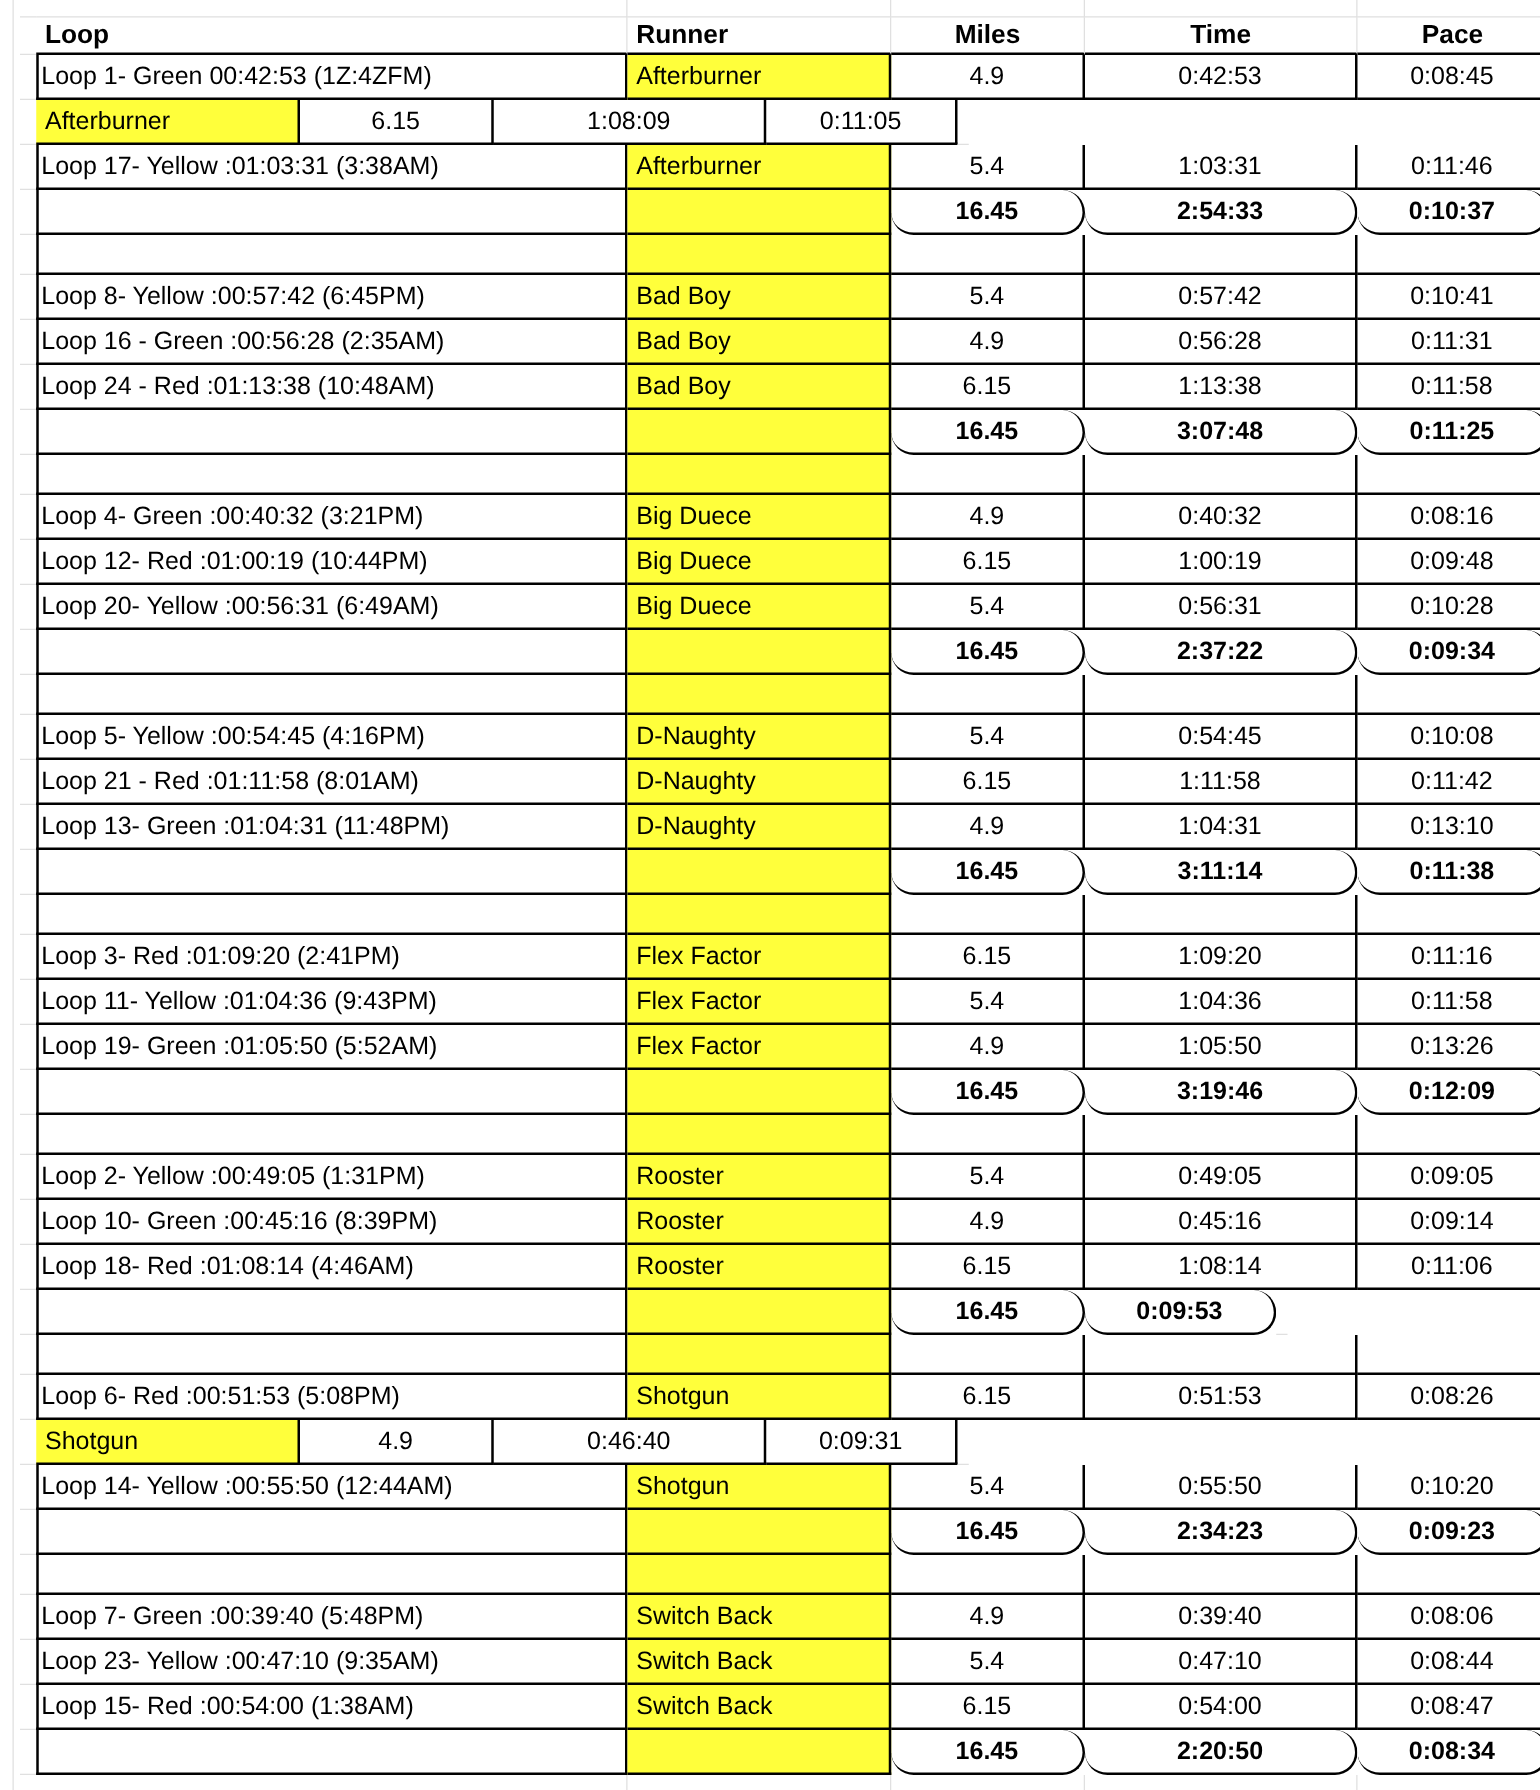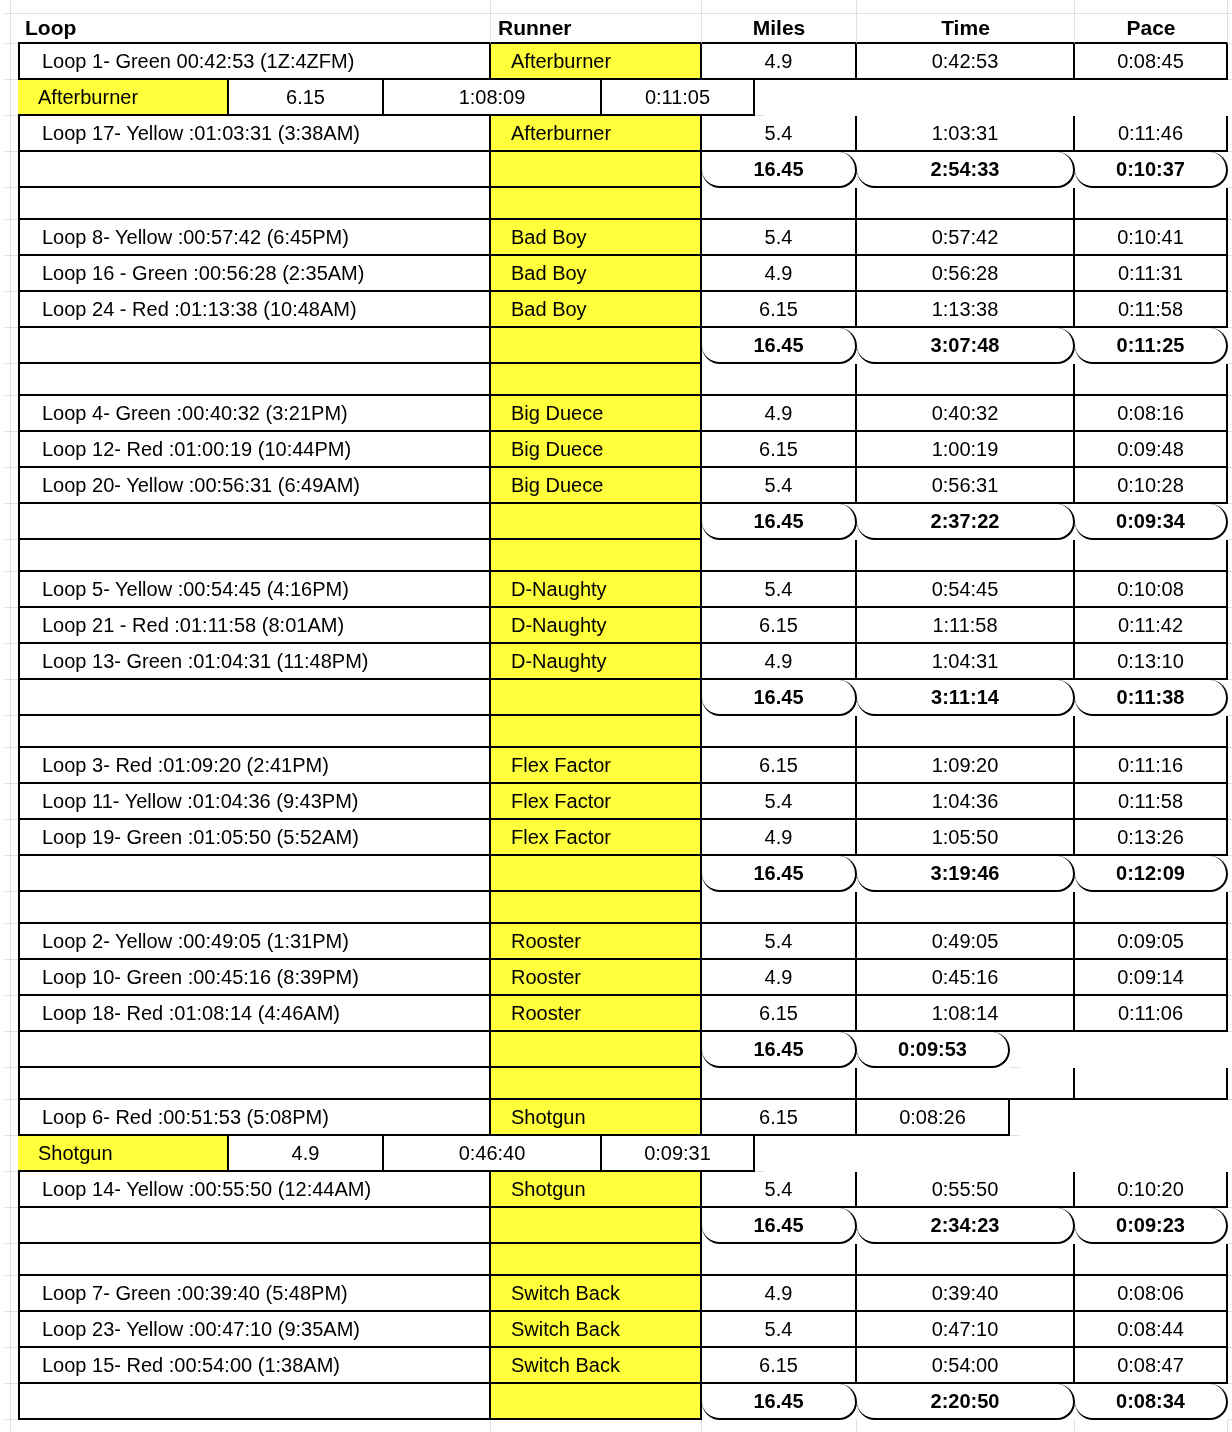--- a/index.html
+++ b/index.html
@@ -5,21 +5,21 @@
   html,body{margin:0;padding:0;background:#ffffff;}
   body{
     width:1232px;height:1432px;position:relative;overflow:hidden;
     font-family:"Liberation Sans","DejaVu Sans",sans-serif;
     color:#000;
     --hl:#FFFF3B;
     --grid:#E0E0E0;
     --blk:#000000;
   }
   .vline{position:absolute;left:10px;top:0;width:1px;height:1432px;background:var(--grid);z-index:0;}
-  .sheet{position:absolute;left:5px;top:0;width:1100px;z-index:1;}
+  .sheet{position:absolute;left:16px;top:0;width:1100px;z-index:1;}
   .row{display:flex;width:1232px;}
   .c{box-sizing:border-box;display:flex;align-items:center;overflow:hidden;white-space:nowrap;}
   
   .w-lsliver{width:13px;}
   .w-loop{width:473px;}
   .w-runner{width:211px;}
   .w-miles{width:155px;}
   .w-time{width:218px;}
   .w-pace{width:153px;}
   .w-rsliver{width:9px;}
@@ -34,22 +34,22 @@
   .header-row .hleft{padding-left:7px;}
   .header-row .hcenter{justify-content:center;}
   
   .lap-row,.total-row{height:36px;}
   .spacer-row{height:32px;}
   .lap-row .tc,.total-row .tc,.spacer-row .tc{
     border-right:2px solid var(--blk);
     border-bottom:2px solid var(--blk);
     font-size:20px;
   }
-  .lap-row .loop,.total-row .loop,.spacer-row .loop{border-left:2px solid var(--blk);padding-left:22px;}
-  .runner{background:var(--hl);padding-left:20px;}
+  .lap-row .loop,.total-row .loop,.spacer-row .loop{border-left:2px solid var(--blk);padding-left:2px;}
+  .runner{background:var(--hl);padding-left:7px;}
   .miles,.time,.pace{justify-content:center;}
   .total-row .miles,.total-row .time,.total-row .pace{font-weight:bold;border-radius:18px;}
   .lap-row .w-lsliver,.total-row .w-lsliver,.spacer-row .w-lsliver,
   .lap-row .w-rsliver,.total-row .w-rsliver,.spacer-row .w-rsliver{border-bottom:1px solid var(--grid);}
   
   .bottom-row{height:12px;}
   .bottom-row .gcell{border-right:1px solid var(--grid);}
 </style>
 </head>
 <body style="--hl: #FFFF3B; --blk: #000000; --grid: #E0E0E0;">
@@ -375,20 +375,21 @@
     <div class="c w-time tc time"></div>
     <div class="c w-pace tc pace"></div>
     <div class="c w-rsliver"></div>
   </div>
 
   <div class="row lap-row">
     <div class="c w-lsliver"></div>
     <div class="c w-loop tc loop">Loop 6- Red :00:51:53 (5:08PM)</div>
     <div class="c w-runner tc runner">Shotgun</div>
     <div class="c w-miles tc miles">6.15</div>
+    <div class="c w-time tc time">0:51:53</div>
     <div class="c w-pace tc pace">0:08:26</div>
     <div class="c w-rsliver"></div>
   </div>
 
   <div class="row lap-row">
     <div class="c w-lsliver"></div>
     <div class="c w-runner tc runner">Shotgun</div>
     <div class="c w-miles tc miles">4.9</div>
     <div class="c w-time tc time">0:46:40</div>
     <div class="c w-pace tc pace">0:09:31</div>

